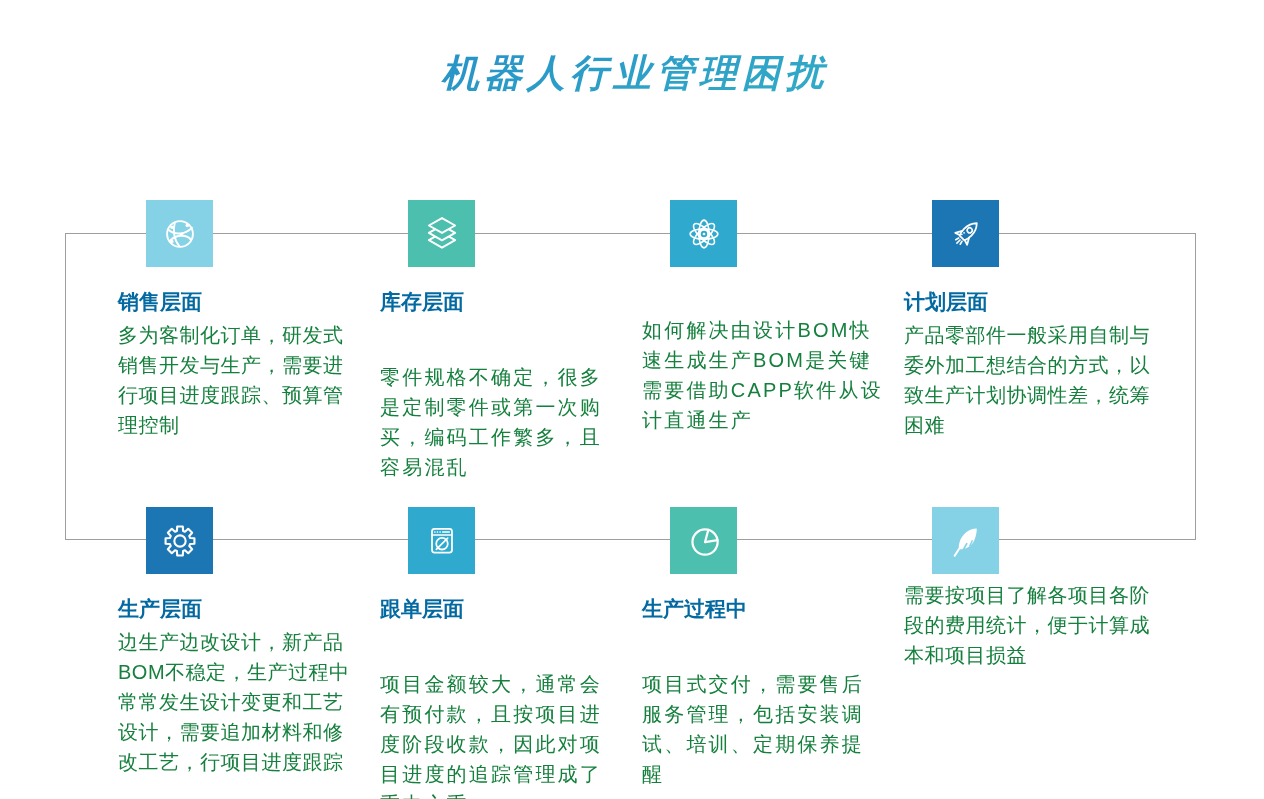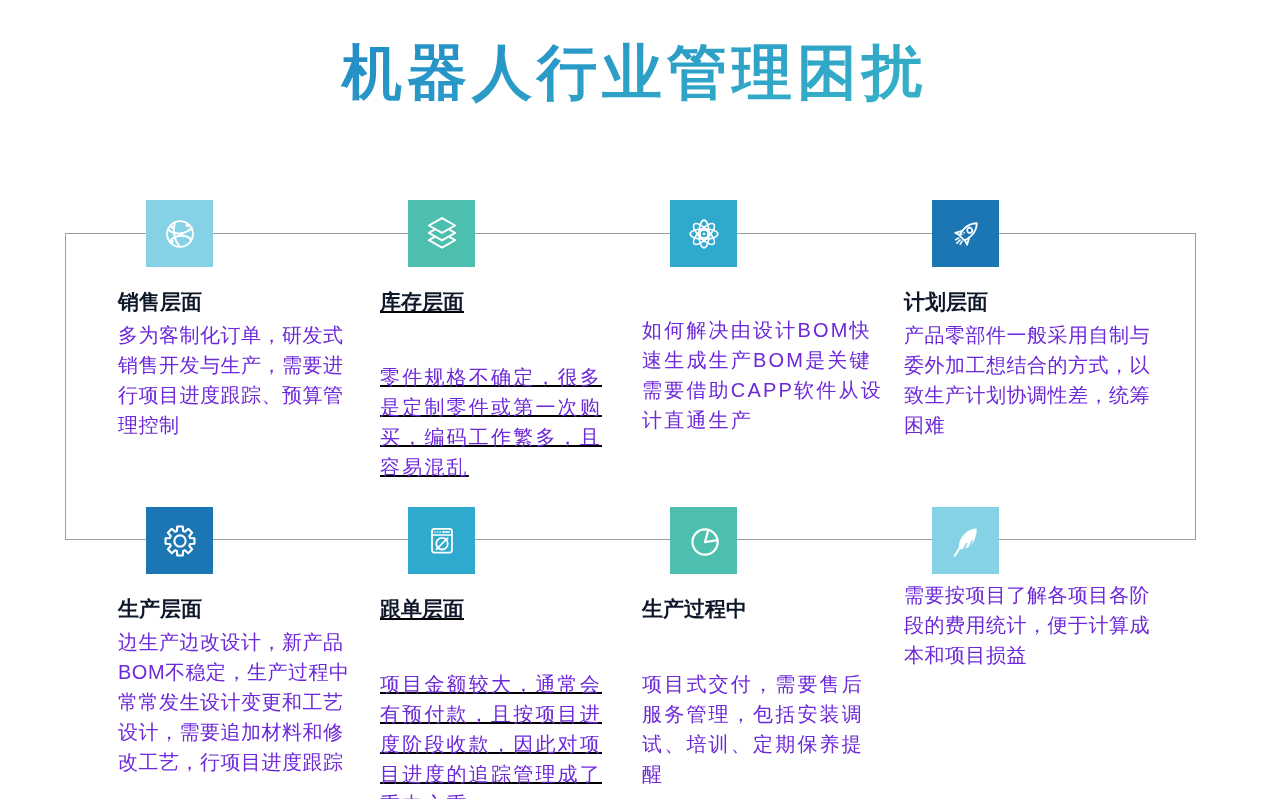--- a/index.html
+++ b/index.html
@@ -10,27 +10,28 @@
     position: relative;
     overflow: hidden;
   }
   .page { position: absolute; inset: 0; }
 
   
   .page-title {
     position: absolute;
     left: 0; top: 42px; width: 1264px;
     text-align: center;
-    font-size: 60px;
+    font-size: 38px;
     font-weight: bold;
     letter-spacing: 5px;
     padding-left: 5px;
     box-sizing: border-box;
     color: #2798cd;
     line-height: 62px;
+    font-style: italic;
   }
   @supports ((-webkit-background-clip: text) or (background-clip: text)) {
     .page-title {
       -webkit-background-clip: text;
       background-clip: text;
       color: transparent;
       -webkit-text-fill-color: transparent;
     }
   }
 
@@ -41,46 +42,46 @@
     width: 1131px; height: 307px;
     border: 1px solid #9e9e9e;
     box-sizing: border-box;
   }
 
   
   .cell { position: absolute; width: 262px; }
   .cell.r0 { top: 200px; }
   .cell.r1 { top: 507px; }
   .cell.col0 { left: 118px; }
-  .cell.col1 { left: 380px; text-decoration: underline; }
+  .cell.col1 { left: 380px; }
   .cell.col2 { left: 642px; }
   .cell.col3 { left: 904px; }
 
   .icon-box {
     width: 67px; height: 67px;
     margin-left: 28px;
     display: flex; align-items: center; justify-content: center;
     position: relative; z-index: 2;
   }
   .icon-box svg { display: block; }
 
   .sec-title {
     margin-top: 23px;
     font-size: 21px;
     line-height: 24px;
     font-weight: bold;
-    color: #0f172a;
+    color: #0369a1;
   }
   .desc {
     margin-top: 6px;
     width: 300px;
     font-size: 20px;
     line-height: 30px;
     letter-spacing: 0.5px;
-    color: #6d28d9;
+    color: #15803d;
     white-space: pre-line;
   }
   .desc.wide { letter-spacing: 2.2px; margin-top: 48px; }
 </style>
 </head>
 <body>
 
 <div class="page">
 
   <div class="page-title" style="background-image: linear-gradient(160deg, rgb(31, 134, 198) 15%, rgb(64, 195, 200) 100%);">机器人行业管理困扰</div>

